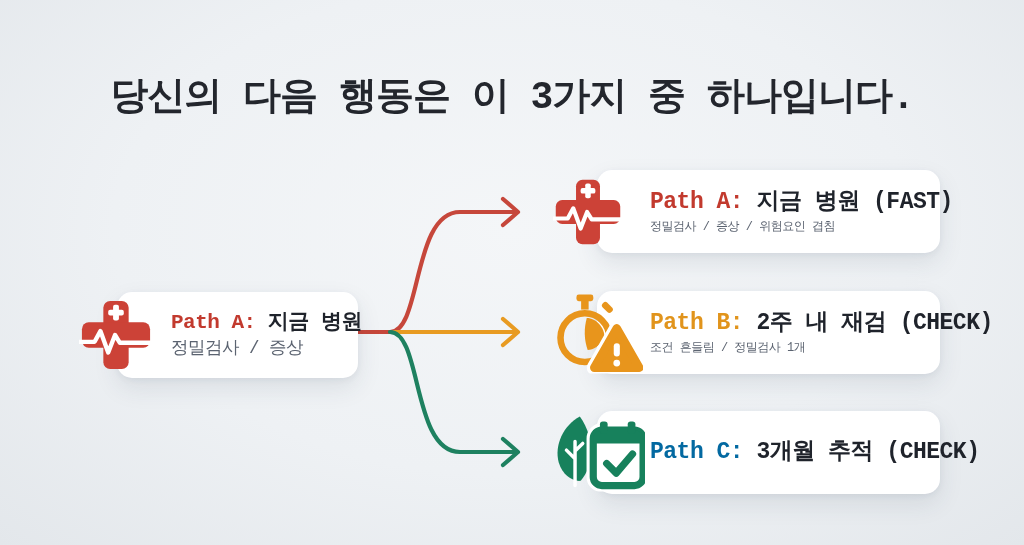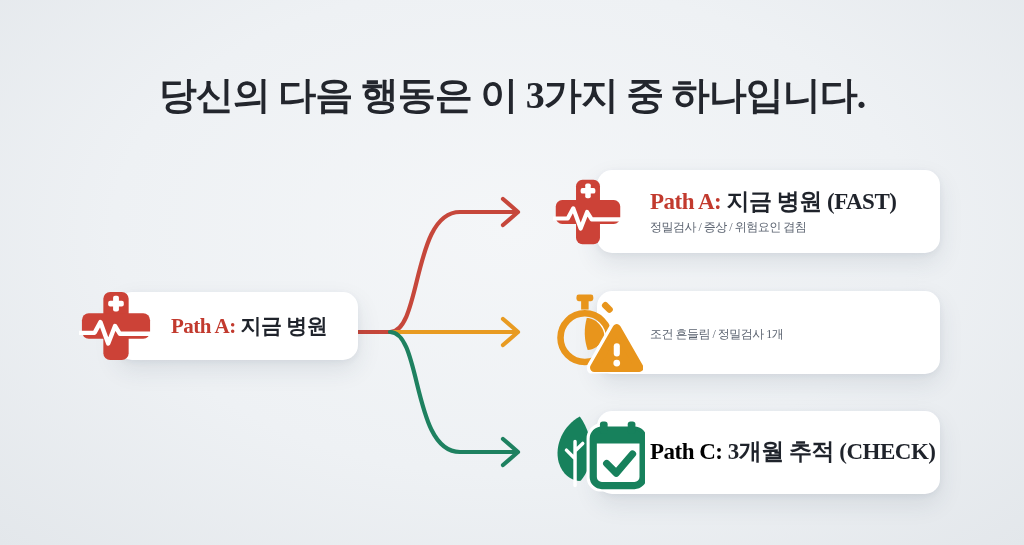--- a/index.html
+++ b/index.html
@@ -1,41 +1,41 @@
 <!DOCTYPE html>
 <html><head>
 <meta charset="utf-8">
 <style>
   html,body{margin:0;padding:0;}
   .stage{
     position:relative;
     width:1024px;height:545px;
     overflow:hidden;
-    font-family:Liberation Serif, serif;
+    font-family:Liberation Mono, monospace;
     background:radial-gradient(ellipse at 50% 42%, #f4f6f8 0%, #eef1f4 55%, #e3e7eb 100%);
   }
   .page-title{
     position:absolute;top:70px;left:0;width:100%;
     margin:0;text-align:center;
     font-size:38px;font-weight:800;letter-spacing:-1px;
     color:#23262d;
   }
   .card{
     position:absolute;
     background:#ffffff;
     border-radius:15px;
     box-shadow:0 10px 24px rgba(35,55,80,.10), 0 2px 6px rgba(35,55,80,.06);
     display:flex;flex-direction:column;justify-content:center;
     box-sizing:border-box;
   }
   .card .icon-wrap{
     position:absolute;left:-44px;top:50%;transform:translateY(-50%);
     line-height:0;
   }
-  .source-card{left:117px;top:292px;width:241px;height:68px;padding-left:54px;}
+  .source-card{left:117px;top:292px;width:241px;height:86px;padding-left:54px;}
   .source-card .icon-wrap{left:-38px;}
   .result-card{left:597px;width:343px;height:83px;padding-left:53px;}
   .result-card.a{top:170px;}
   .result-card.b{top:291px;}
   .result-card.c{top:411px;}
   .card-title{
     font-size:23px;font-weight:800;color:#1f232b;letter-spacing:-0.5px;
     white-space:nowrap;line-height:1.15;
   }
   .source-card .card-title{font-size:21px;}
@@ -76,20 +76,21 @@
         <rect x="3" y="25" width="70" height="26" rx="7" fill="#cc4237"></rect>
         <rect x="35" y="7" width="6" height="16" rx="2" fill="#ffffff"></rect>
         <rect x="30" y="12" width="16" height="6" rx="2" fill="#ffffff"></rect>
         <path d="M0 45 H16 L22 34 L30 56 L37 38 L42 46 H76" stroke="#ffffff" stroke-width="4.5" stroke-linecap="round" stroke-linejoin="round"></path>
       </svg>
     </span>
     <div class="card-title">
       <span class="accent" style="color: rgb(194, 58, 46);">Path A:</span>
       <span>지금 병원</span>
     </div>
+    <div class="card-sub">정밀검사 / 증상</div>
   </div>
 
   <div class="card result-card a">
     <span class="icon-wrap">
       <svg width="70" height="70" viewBox="0 0 76 76" fill="none">
         <rect x="25" y="3" width="26" height="70" rx="7" fill="#cc4237"></rect>
         <rect x="3" y="25" width="70" height="26" rx="7" fill="#cc4237"></rect>
         <rect x="35" y="7" width="6" height="16" rx="2" fill="#ffffff"></rect>
         <rect x="30" y="12" width="16" height="6" rx="2" fill="#ffffff"></rect>
         <path d="M0 45 H16 L22 34 L30 56 L37 38 L42 46 H76" stroke="#ffffff" stroke-width="4.5" stroke-linecap="round" stroke-linejoin="round"></path>
@@ -109,37 +110,41 @@
         <rect x="30" y="8" width="8" height="10" fill="#e8951c"></rect>
         <rect x="52" y="12" width="13" height="7" rx="3" fill="#e8951c" transform="rotate(45 58 15)"></rect>
         <circle cx="34" cy="48" r="26" stroke="#e8951c" stroke-width="7"></circle>
         <path d="M36 27 C 46 27 55 37 55 48 C 50 57 43 61 37 61 C 33 50 33 38 36 27 Z" fill="#e8951c"></path>
         <path d="M68 38 L92 80 L44 80 Z" fill="#ffffff" stroke="#ffffff" stroke-width="16" stroke-linejoin="round"></path>
         <path d="M68 38 L92 80 L44 80 Z" fill="#e8951c" stroke="#e8951c" stroke-width="9" stroke-linejoin="round"></path>
         <rect x="64.8" y="54" width="6.5" height="14" rx="3.2" fill="#ffffff"></rect>
         <circle cx="68" cy="75" r="3.6" fill="#ffffff"></circle>
       </svg>
     </span>
+    <div class="card-title">
+      <span class="accent" style="color: rgb(225, 148, 28);">Path B:</span>
+      <span>2주 내 재검 (CHECK)</span>
+    </div>
     <div class="card-sub">조건 흔들림 / 정밀검사 1개</div>
   </div>
 
   <div class="card result-card c">
     <span class="icon-wrap">
       <svg width="92" height="77" viewBox="0 0 96 80" fill="none">
         <path d="M28 2 C 11 11 1 32 6 50 C 10 63 20 70 29 69 C 42 54 45 26 28 2 Z" fill="#17815c"></path>
         <path d="M23 74 L23 28 M23 46 L14 37 M23 38 L31 30" stroke="#ffffff" stroke-width="3.6" stroke-linecap="round"></path>
         <rect x="42" y="16" width="52" height="58" rx="9" stroke="#ffffff" stroke-width="14"></rect>
         <rect x="48" y="6" width="9" height="14" rx="3.5" fill="#ffffff"></rect>
         <rect x="77" y="6" width="9" height="14" rx="3.5" fill="#ffffff"></rect>
         <rect x="42" y="16" width="52" height="58" rx="9" stroke="#17815c" stroke-width="7.5"></rect>
         <path d="M51 16 h34 a9 9 0 0 1 9 9 v5 h-52 v-5 a9 9 0 0 1 9 -9 z" fill="#17815c"></path>
         <rect x="49" y="7" width="8" height="13" rx="3" fill="#17815c"></rect>
         <rect x="78" y="7" width="8" height="13" rx="3" fill="#17815c"></rect>
         <path d="M56 51 L66 61 L83 41" stroke="#17815c" stroke-width="7.5" stroke-linecap="round" stroke-linejoin="round"></path>
       </svg>
     </span>
     <div class="card-title">
-      <span class="accent" style="color: #000000;">Path C:</span>
+      <span class="accent" style="color: #0369a1;">Path C:</span>
       <span>3개월 추적 (CHECK)</span>
     </div>
   </div>
 
 </div>
 
 </body></html>

